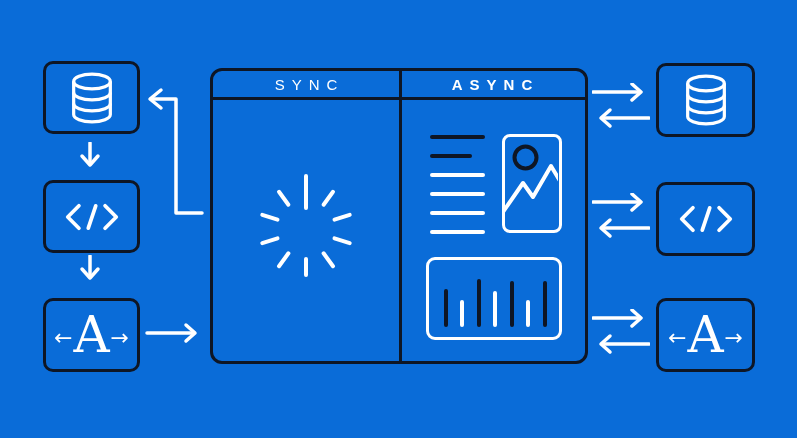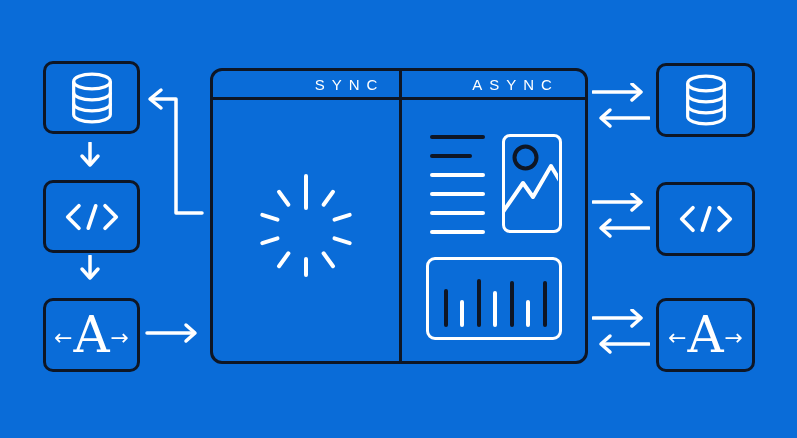--- a/index.html
+++ b/index.html
@@ -10,25 +10,25 @@
        display:flex;align-items:center;justify-content:center;background:transparent;}
   .white-icon{color:var(--white);}
   svg{display:block;}
   .arrow{position:absolute;}
 
   
   .panel{position:absolute;left:210px;top:68px;width:378px;height:296px;
          border:3px solid var(--ink);border-radius:12px;box-sizing:border-box;}
   .panel-divider{position:absolute;left:186px;top:0;bottom:0;width:3px;background:var(--ink);}
   .panel-header{position:absolute;left:0;top:0;right:0;height:26px;border-bottom:3px solid var(--ink);
-                display:flex;padding-left:40px;}
+                display:flex;}
   .header-cell{display:flex;align-items:center;justify-content:center;color:var(--white);
                font-size:15px;font-weight:500;letter-spacing:7px;text-indent:7px;}
   .header-cell.sync{width:186px;}
-  .header-cell.async{flex:1;}
+  .header-cell.async{flex:1;font-weight:bold;}
 
   
   .sk-lines{position:absolute;left:217px;top:64px;width:60px;}
   .sk-line{height:4px;border-radius:2px;margin-bottom:15px;}
   .photo{position:absolute;left:289px;top:63px;width:60px;height:99px;box-sizing:border-box;
          border:3.5px solid var(--white);border-radius:8px;overflow:hidden;}
   .chartbox{position:absolute;left:213px;top:186px;width:136px;height:83px;box-sizing:border-box;
             border:3.5px solid var(--white);border-radius:9px;}
   .bar{position:absolute;bottom:10px;width:4px;border-radius:2px;}
 

